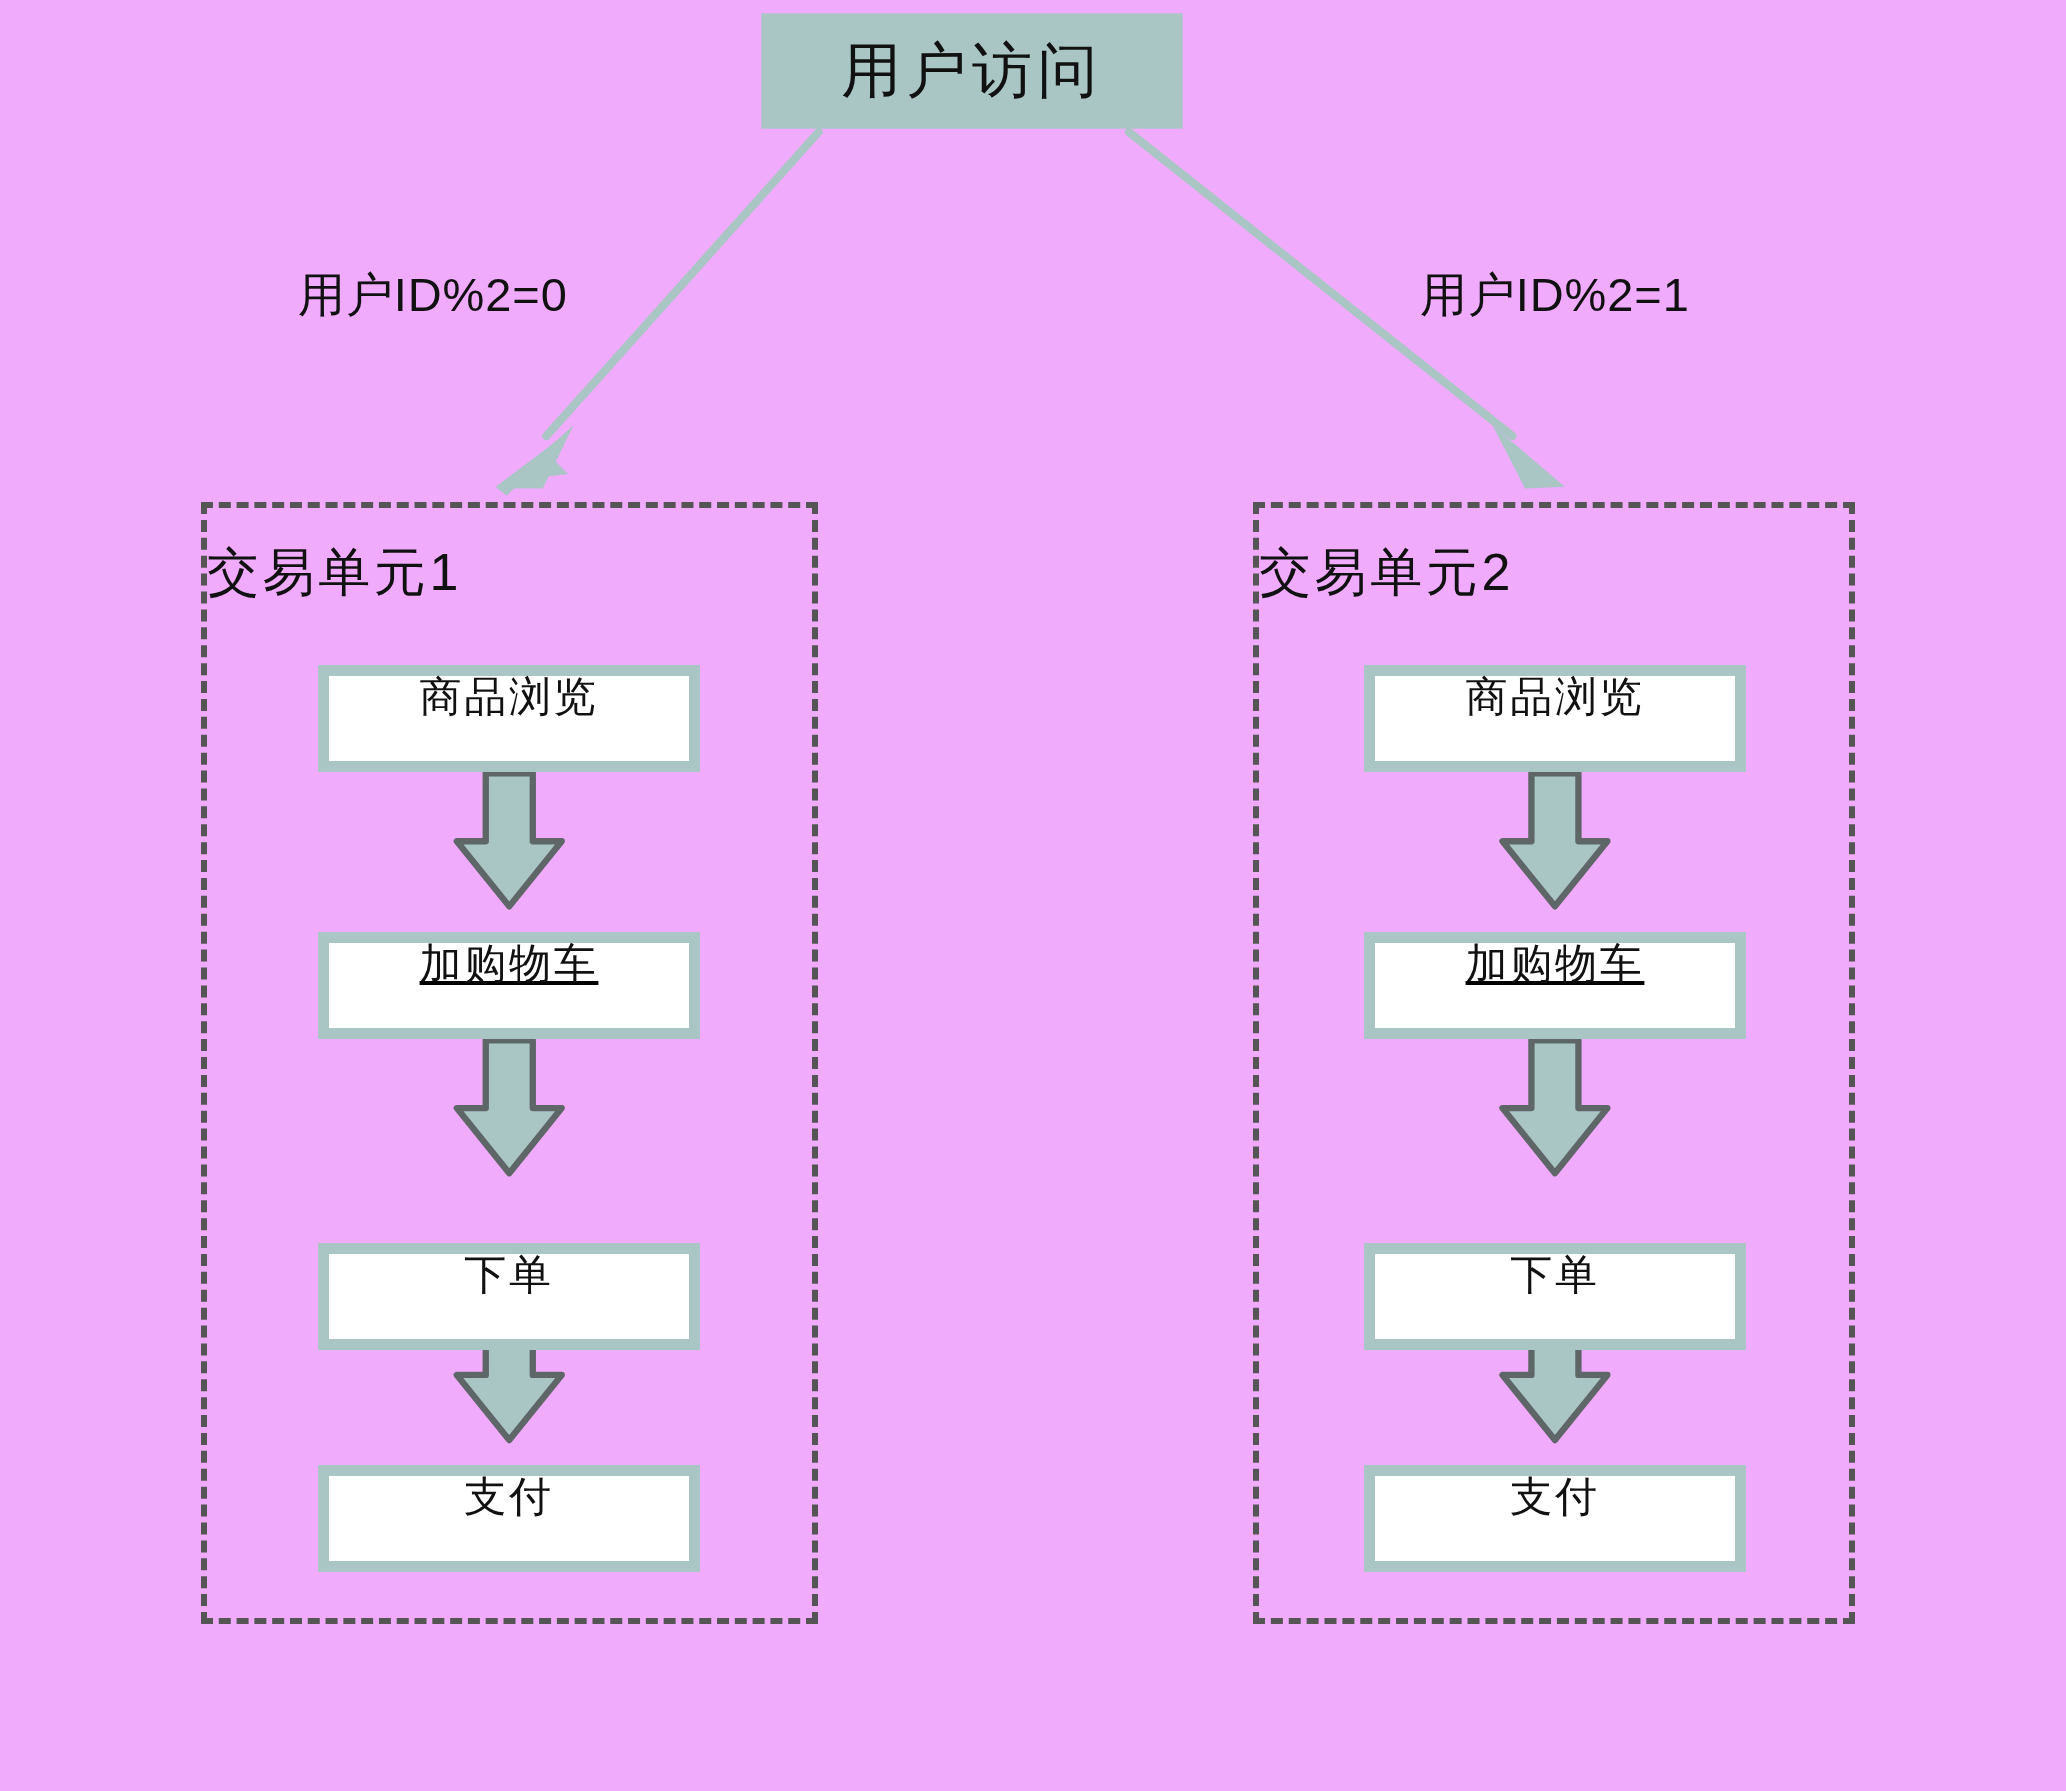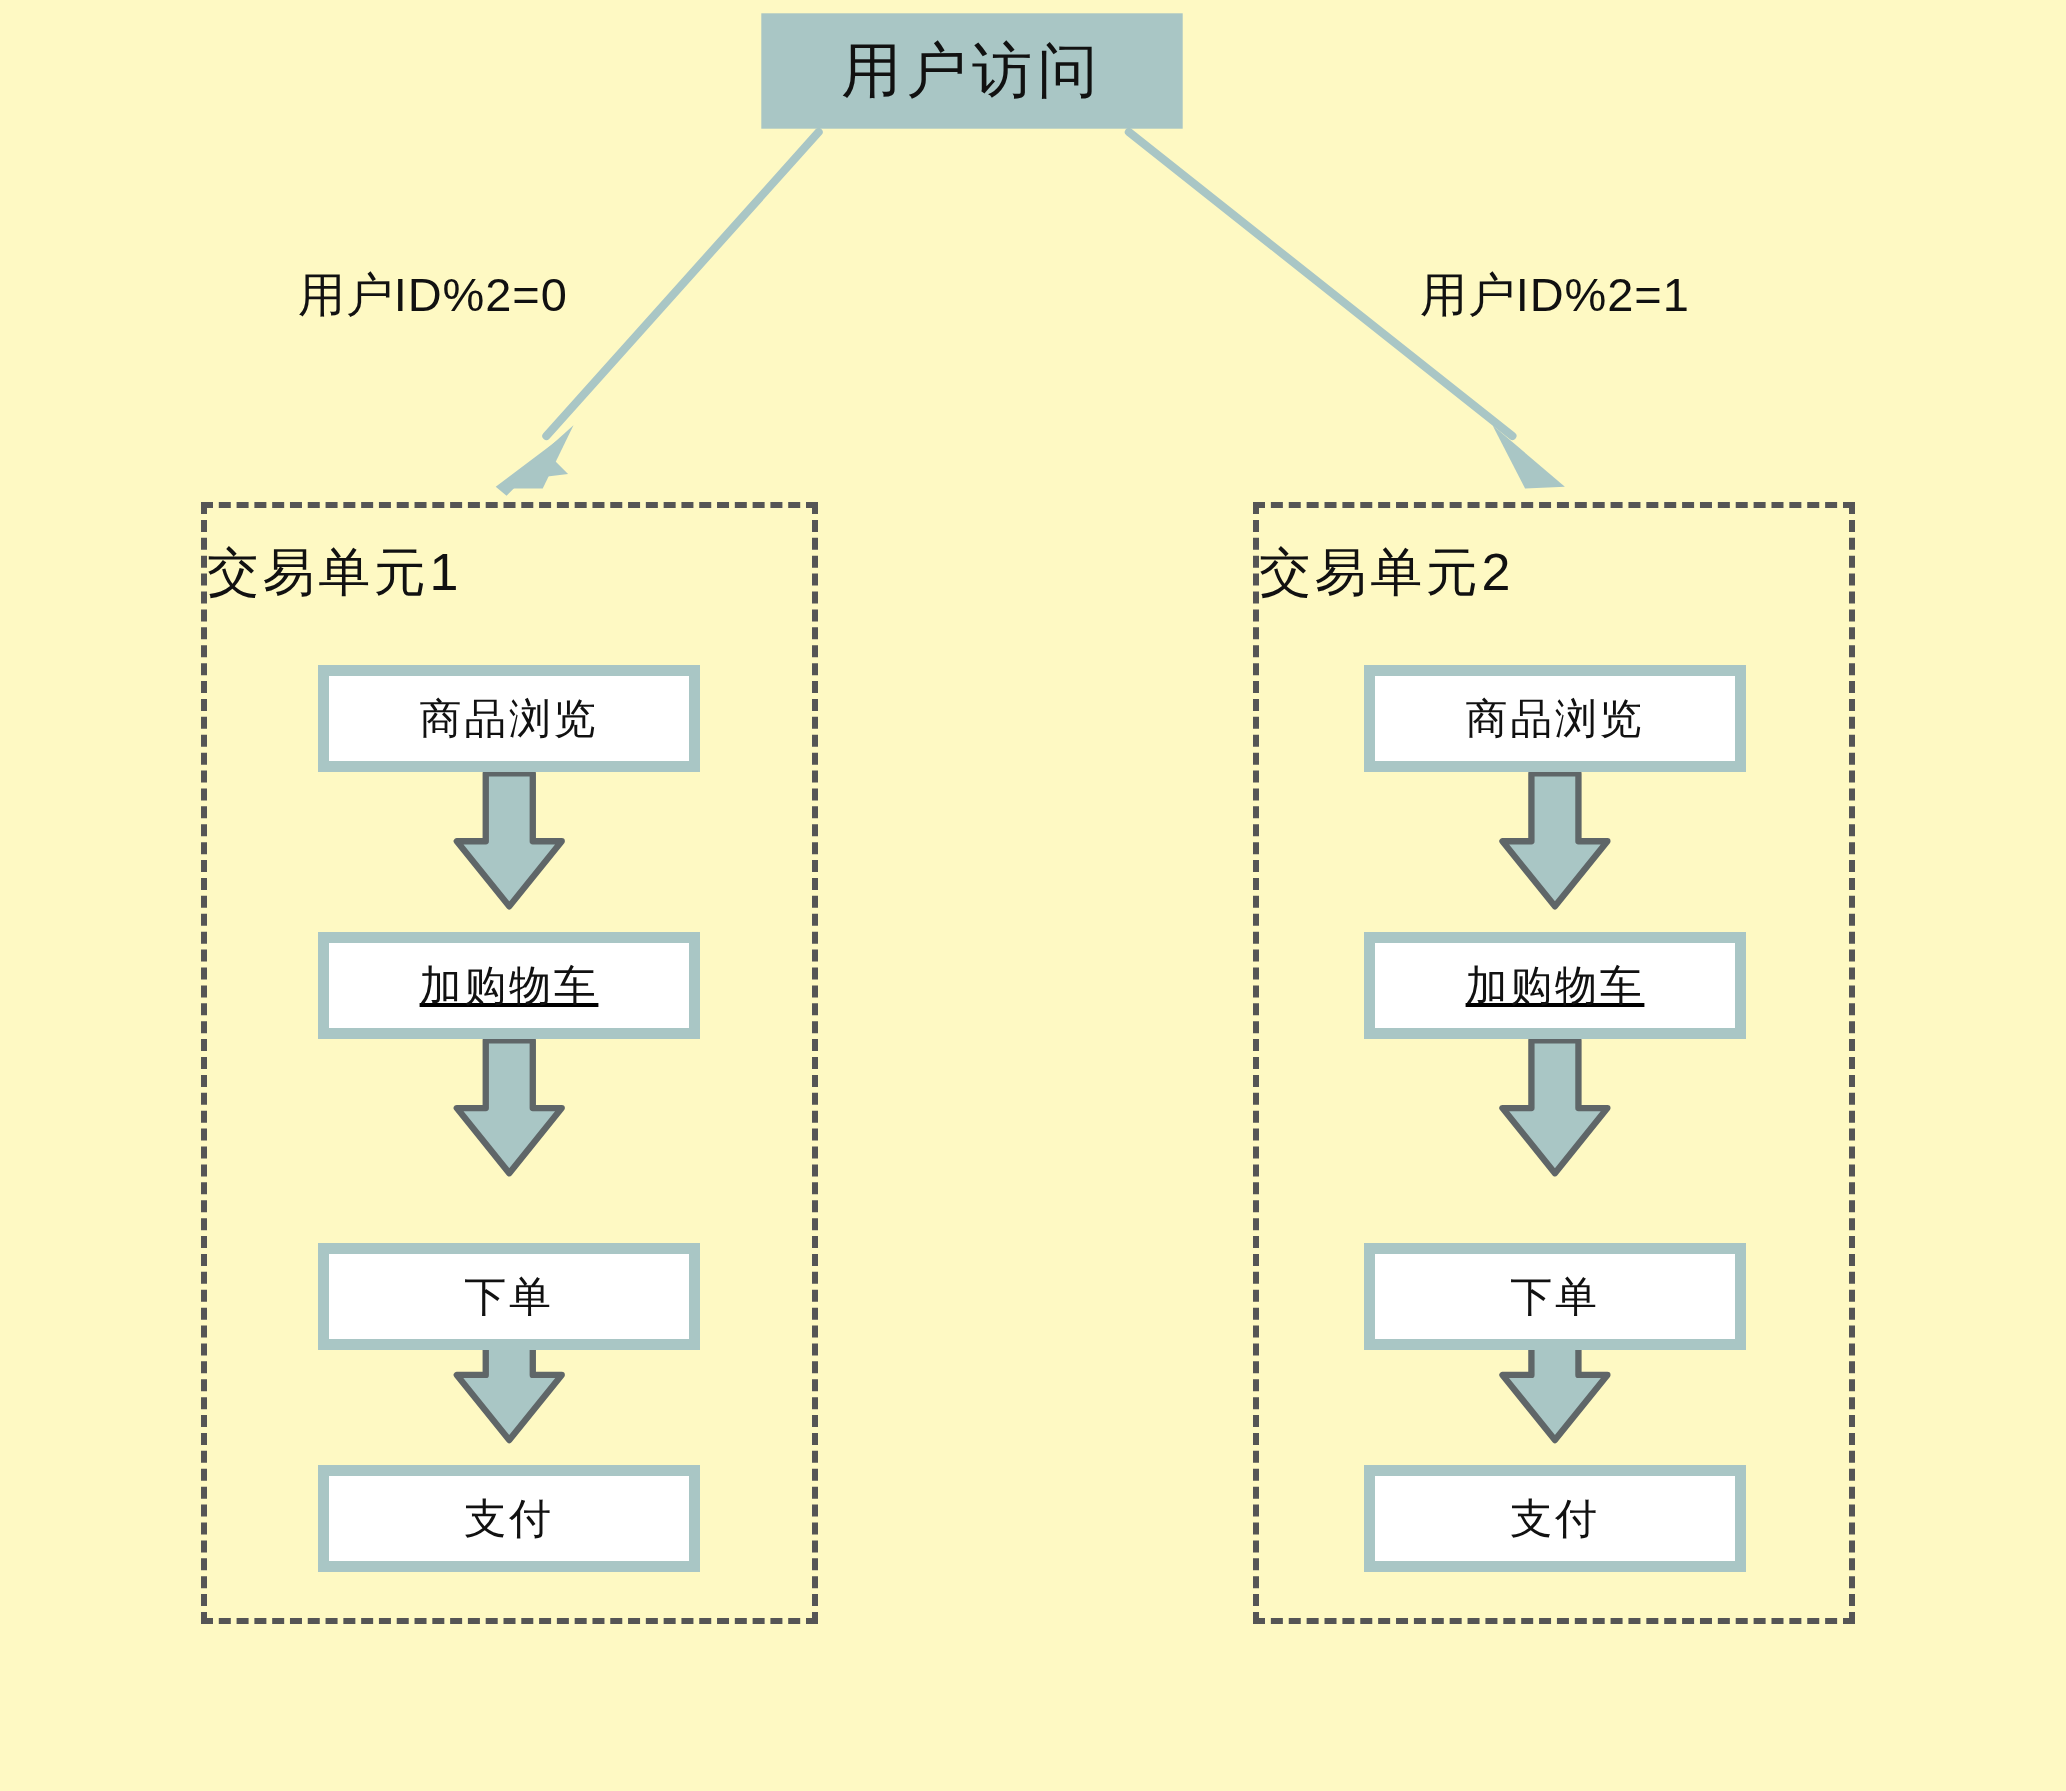--- a/index.html
+++ b/index.html
@@ -8,21 +8,21 @@
     padding: 0;
     background: #ffffff;
   }
   body {
     font-family: "Liberation Sans", "DejaVu Sans", sans-serif;
   }
   #canvas {
     position: relative;
     width: 2066px;
     height: 1791px;
-    background: #fef9c3;
+    background: #f0abfc;
     overflow: hidden;
   }
   #edge-layer {
     position: absolute;
     left: 0;
     top: 0;
     width: 2066px;
     height: 1791px;
     pointer-events: none;
   }
@@ -80,21 +80,21 @@
     line-height: 1;
   }
 
   
   .node {
     position: absolute;
     box-sizing: border-box;
     background: #ffffff;
     border: 11.8px solid #a9c6c5;
     display: flex;
-    align-items: center;
+    align-items: flex-start;
     justify-content: center;
   }
   .node .label {
     font-size: 42px;
     color: #111111;
     letter-spacing: 2.7px;
     line-height: 1;
     white-space: nowrap;
   }
 

